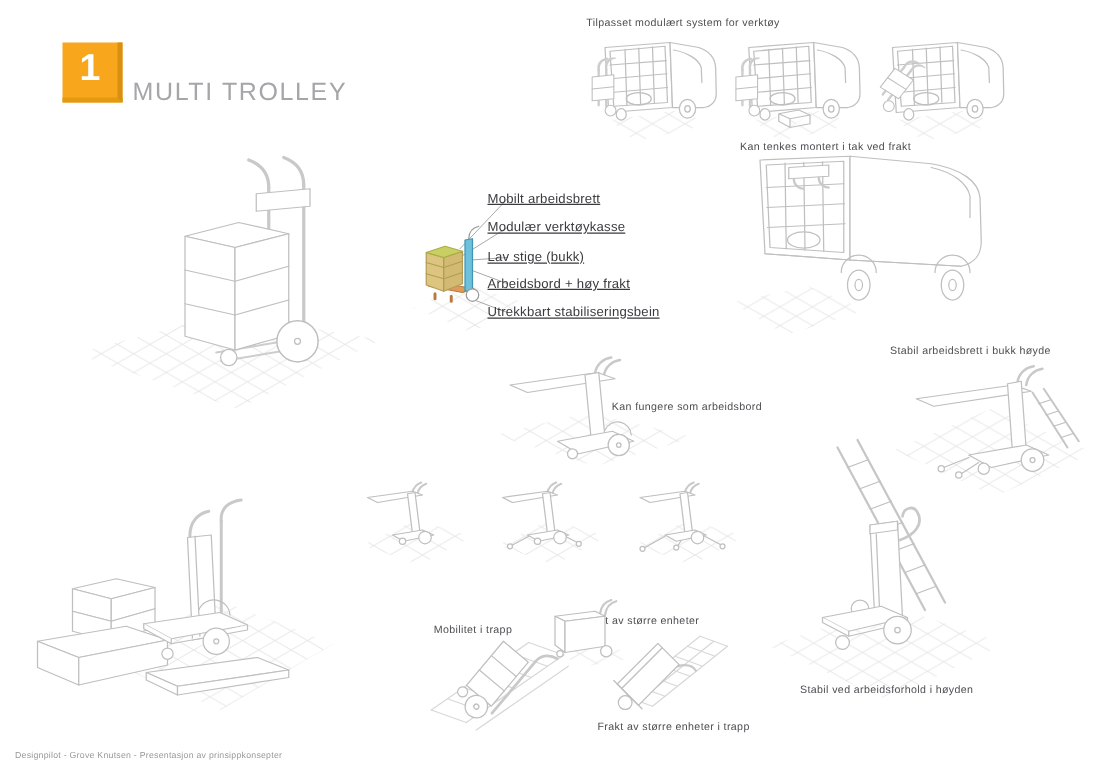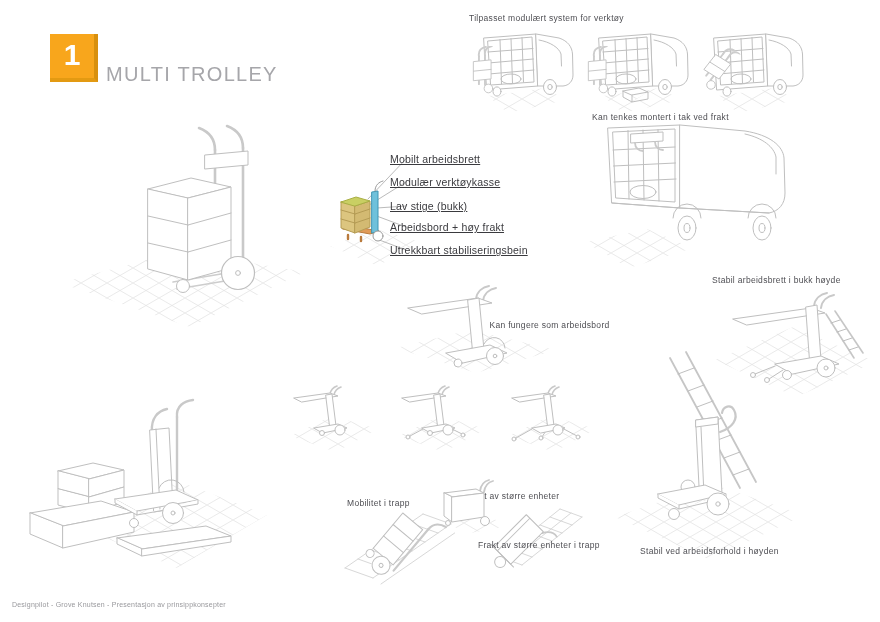--- a/index.html
+++ b/index.html
@@ -259,21 +259,21 @@
       <path d="M100,14 L40,62 M122,22 L62,70 M111,18 L51,66"></path>
       <path d="M100,14 L122,22 M90,22 L112,30 M80,30 L102,38 M70,38 L92,46 M60,46 L82,54 M50,54 L72,62 M40,62 L62,70"></path>
     </g>
     <g transform="rotate(45 55 48)">
       <path d="M67,22 C71,15 76,13 80,14" stroke="#c9c9c9" stroke-width="1.8"></path>
       <path d="M43,20 L67,20 L67,66 L43,66 Z" fill="#ffffff"></path>
       <path d="M48,20 L48,66 M39,66 L71,66"></path>
       <circle cx="58" cy="72" r="5.5" fill="#ffffff"></circle>
     </g>
   </svg>
-  <div class="cap" style="left:478px;top:540px;width:150px">Frakt av større enheter i trapp</div>
+  <div class="cap" style="left:478px;top:576px;width:150px">Frakt av større enheter i trapp</div>
 
   <svg class="sk ln" style="left:612px;top:342px" width="210" height="222" viewBox="0 0 210 222">
     <path d="M100,142 L192,173 L98,218 L3,175 Z" fill="url(#dg)" stroke="none"></path>
     <path d="M58,16 L128,146 M74,10 L144,140" stroke="#c6c6c6" stroke-width="1.8"></path>
     <path d="M66,32 L82,26 M76,49 L92,43 M85,65 L101,59 M94,82 L110,76 M103,99 L119,93 M112,116 L128,110 M121,133 L137,127"></path>
     <circle cx="76" cy="145" r="7" fill="#ffffff"></circle>
     <path d="M108,90 C120,86 127,77 122,68 C119,62 111,64 110,71" stroke="#c9c9c9" stroke-width="2.2"></path>
     <path d="M84,78 L106,75 L110,152 L88,156 Z" fill="#ffffff"></path>
     <path d="M84,78 L106,75 L106,82 L84,85 Z" fill="#ffffff"></path>
     <path d="M89,85 L92,154"></path>

